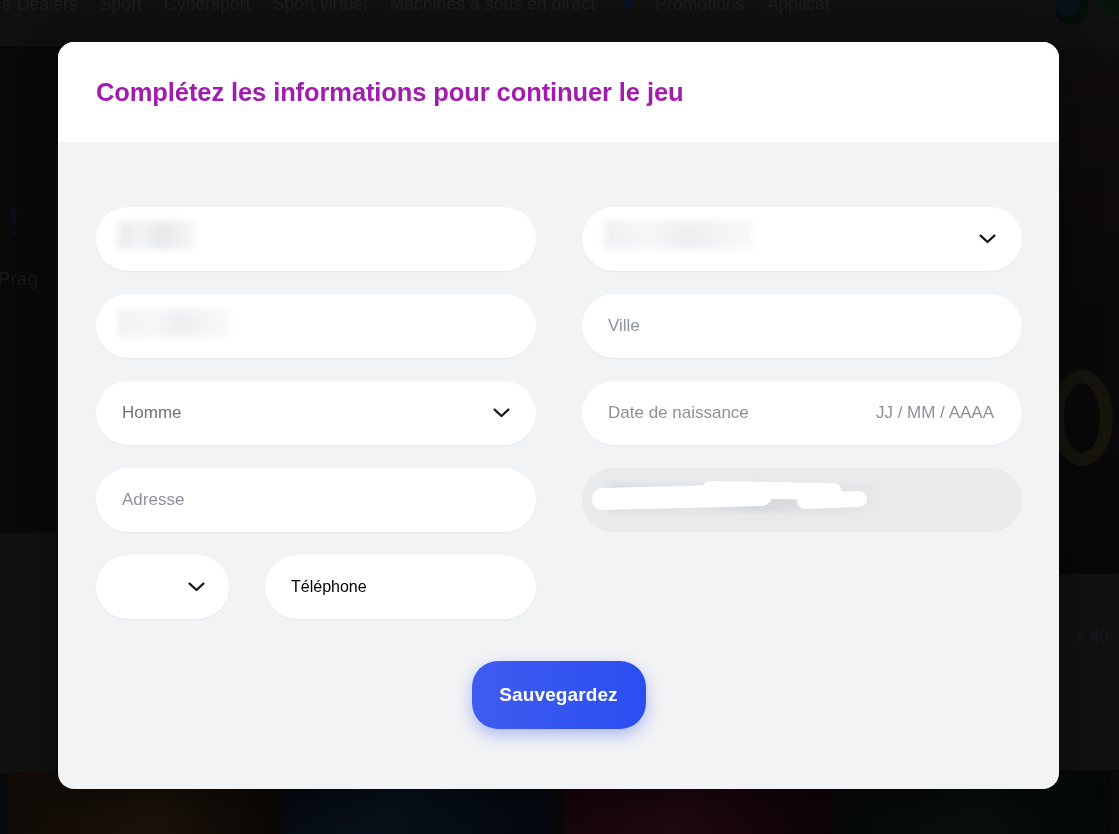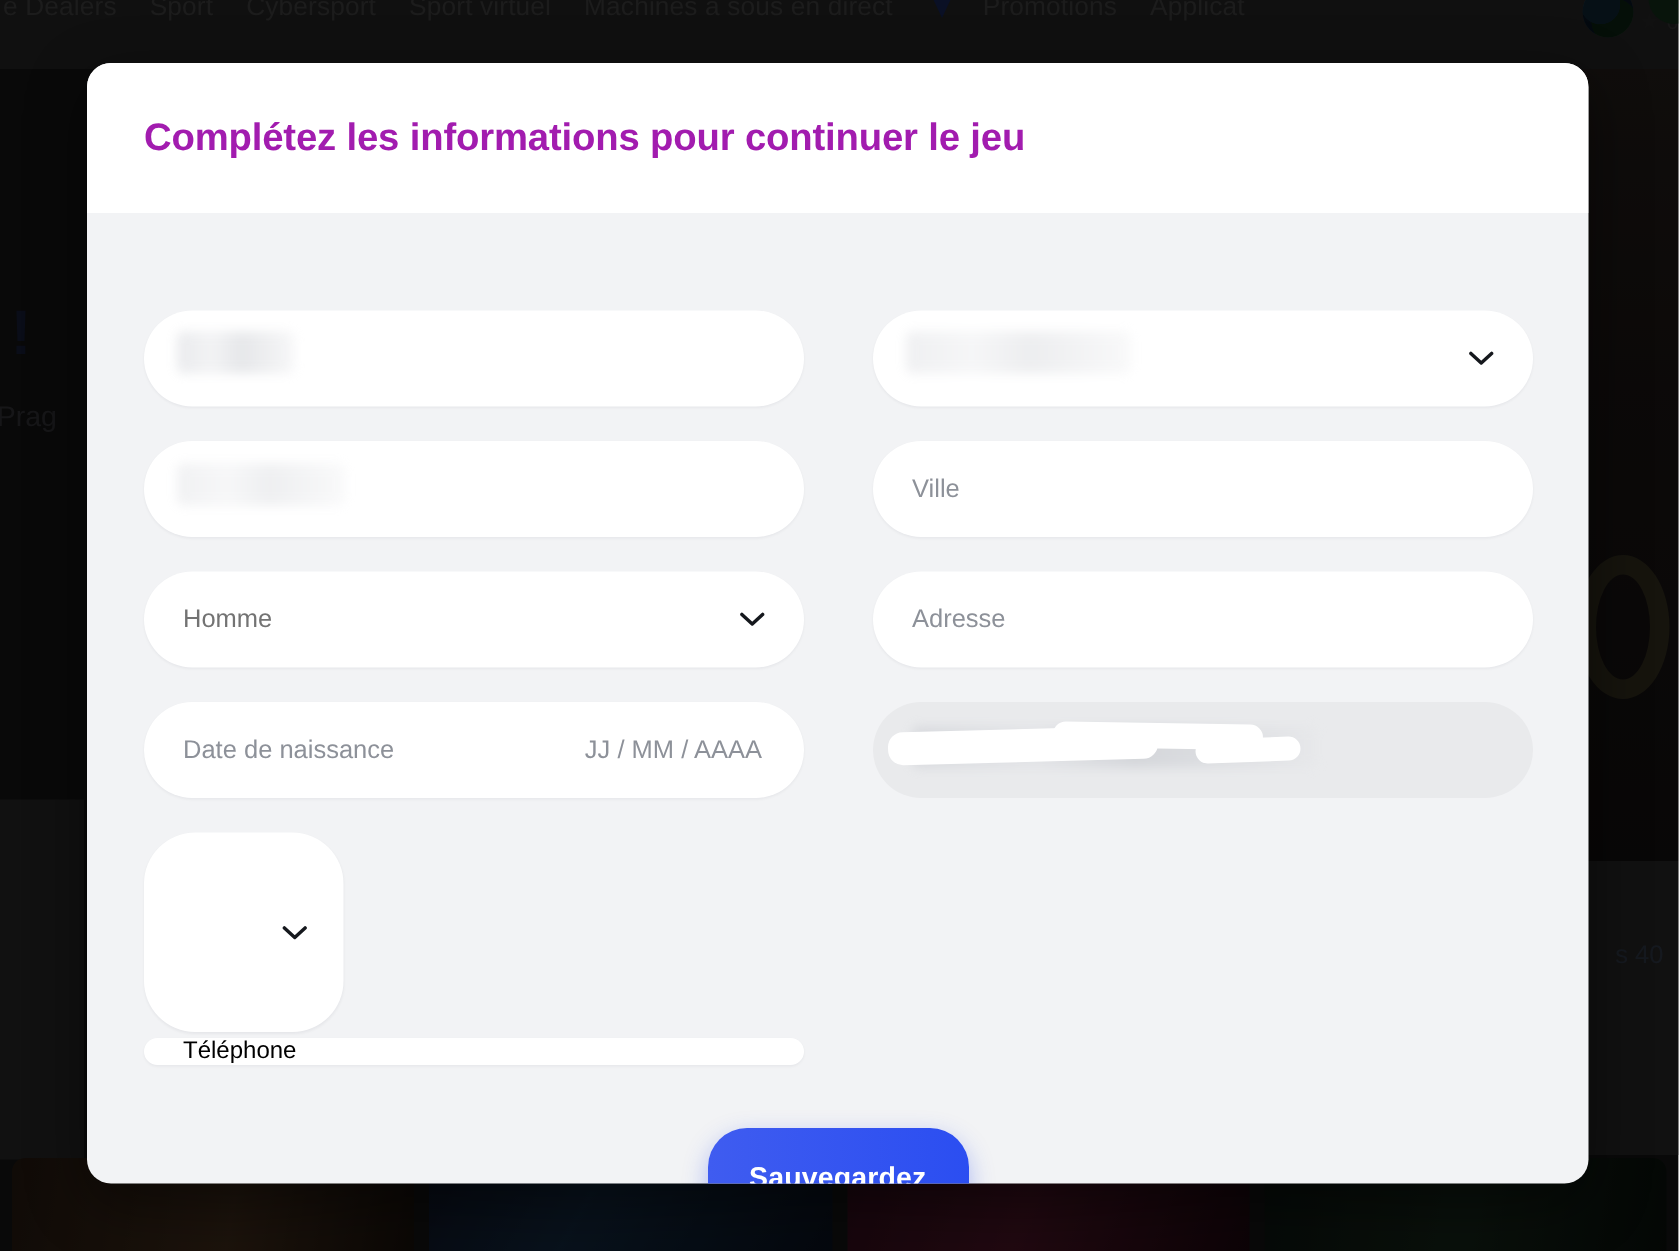--- a/index.html
+++ b/index.html
@@ -278,22 +278,21 @@
     font-size: 17px;
     color: #9aa0a8;
     filter: blur(2.2px);
     opacity: .55;
     white-space: nowrap;
   }
 
   
   .phone-row {
     display: flex;
-    gap: 4px;
-    flex-direction: column;
+    gap: 36px;
   }
   .phone-code {
     width: 133px;
     flex: 0 0 133px;
     height: 64px;
     border-radius: 34px;
     background: #fff;
     display: flex;
     align-items: center;
     padding: 0 24px 0 26px;
@@ -414,26 +413,26 @@
         <div class="field">
           <span class="value">Homme</span>
           <span class="chev">
             <svg viewBox="0 0 17 10" width="17" height="10">
                 <path d="M1.6 1.6 L8.5 8 L15.4 1.6" fill="none" stroke="#15181d" stroke-width="2.3" stroke-linecap="round" stroke-linejoin="round"></path>
               </svg>
           </span>
         </div>
 
         <div class="field">
-          <span class="placeholder">Adresse</span>
-        </div>
-
-        <div class="field">
           <span class="placeholder">Date de naissance</span>
           <span class="value-right">JJ / MM / AAAA</span>
+        </div>
+
+        <div class="field">
+          <span class="placeholder">Adresse</span>
         </div>
 
 
         <div class="field disabled">
           <span class="smudge-text" style="left:26px;top:21px;filter:blur(2.8px);opacity:.5;"></span>
           <span class="redact-blur" style="left:26px;top:16px;width:270px;opacity:.35;"></span>
           <span class="redact-paint" style="left:10px;top:18px;width:180px;height:22px;transform:rotate(-1.5deg);"></span>
           <span class="redact-paint" style="left:120px;top:14px;width:140px;height:17px;transform:rotate(1deg);"></span>
           <span class="redact-paint" style="left:215px;top:24px;width:70px;height:16px;transform:rotate(-2deg);"></span>
         </div>

